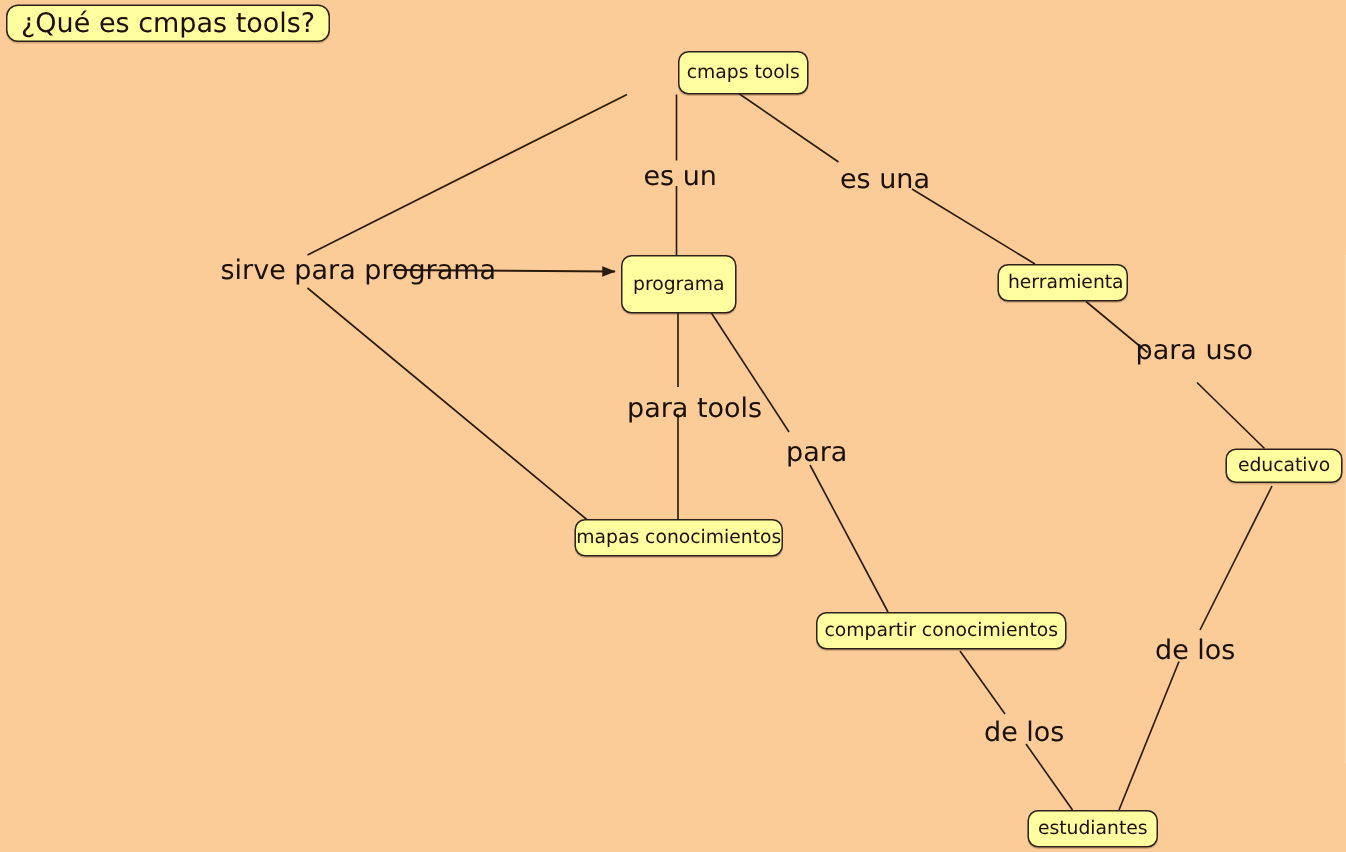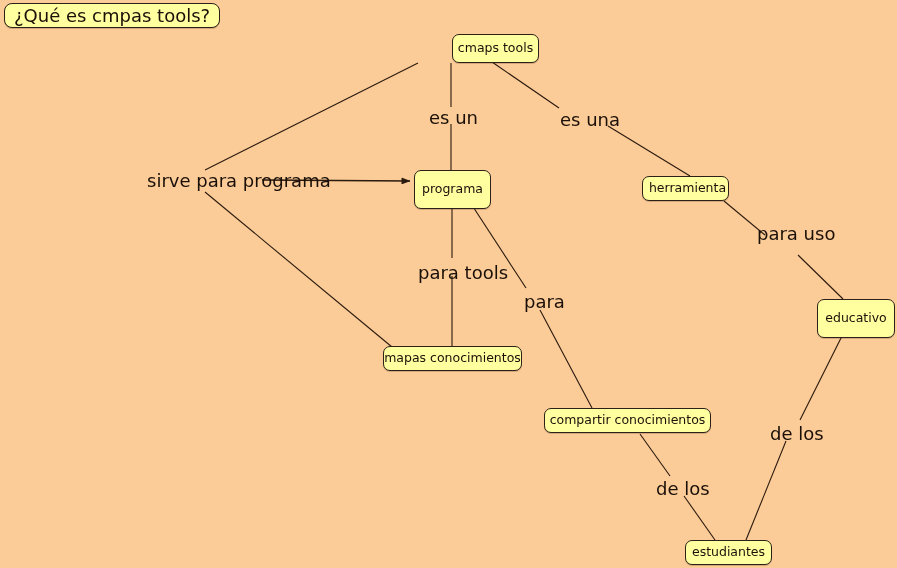--- a/index.html
+++ b/index.html
@@ -103,25 +103,25 @@
   </div>
 
   <div class="node" style="left:408px; top:34px; width:87px; height:29px;margin-left:44px;">
     <span>cmaps tools</span>
   </div>
 
   <div class="node" style="left:414px; top:170px; width:77px; height:39px;">
     <span>programa</span>
   </div>
 
-  <div class="node" style="left:642px; top:176px; width:87px; height:25px;padding-left:13px;">
+  <div class="node" style="left:665px; top:176px; width:87px; height:25px;padding-left:13px;">
     <span>herramienta</span>
   </div>
 
-  <div class="node" style="left:817px; top:299px; width:78px; height:39px;">
+  <div class="node" style="left:817px; top:299px; width:78px; height:23px;">
     <span>educativo</span>
   </div>
 
   <div class="node" style="left:383px; top:346px; width:139px; height:25px;">
     <span>mapas conocimientos</span>
   </div>
 
   <div class="node" style="left:685px; top:540px; width:87px; height:25px;">
     <span>estudiantes</span>
   </div>

